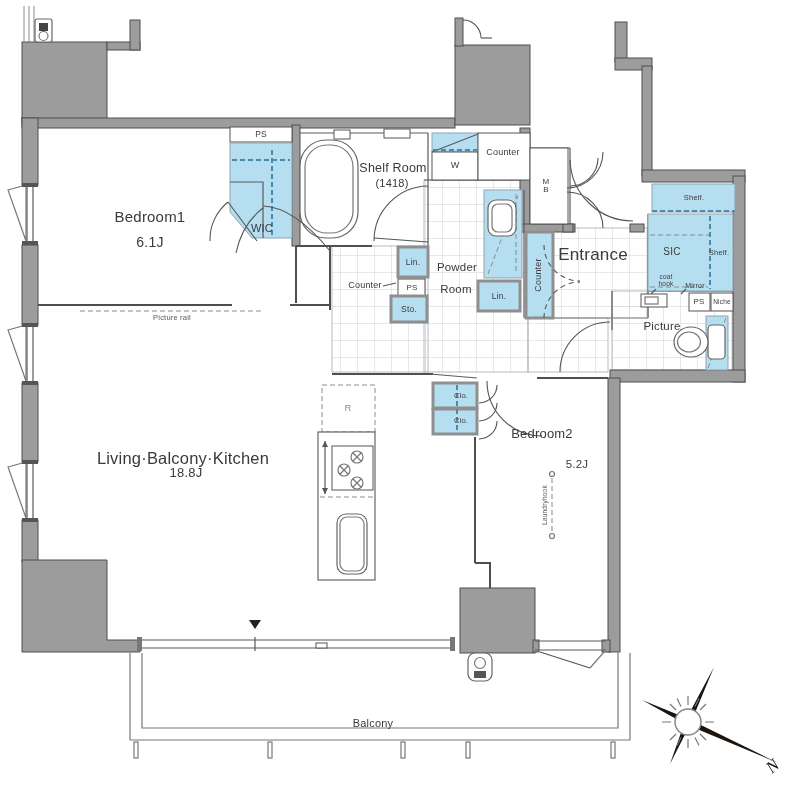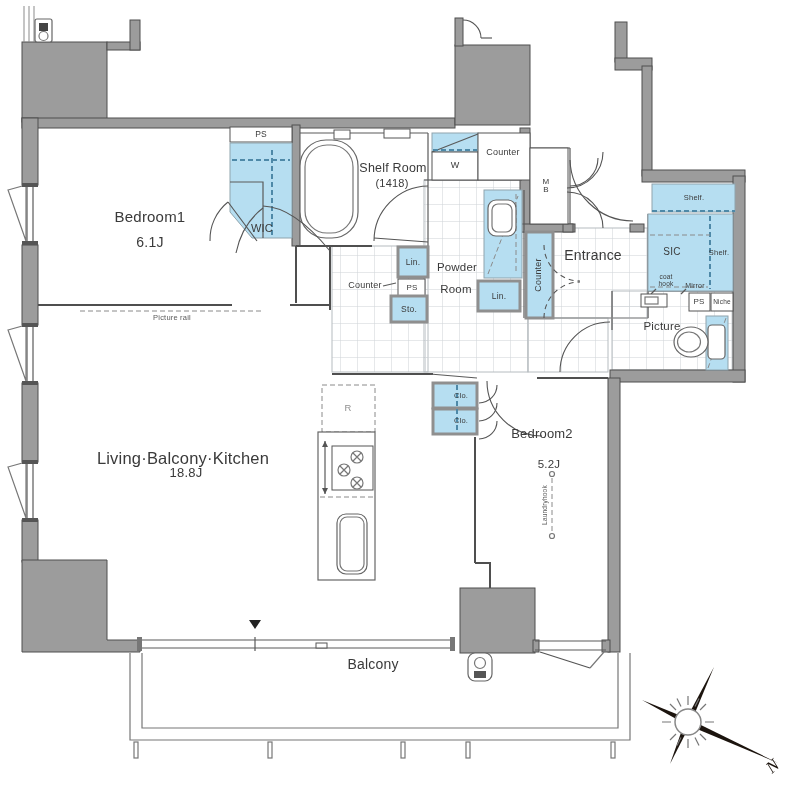--- a/index.html
+++ b/index.html
@@ -318,36 +318,36 @@
     <span style="display:block">B</span>
   </div>
   <div class="lbl" style="left:457px;top:267px;font-size:11.5px">Powder</div>
   <div class="lbl" style="left:456px;top:289px;font-size:11.5px">Room</div>
   <div class="lbl" style="left:413px;top:262px;font-size:8.5px">Lin.</div>
   <div class="lbl" style="left:412px;top:288px;font-size:8px">PS</div>
   <div class="lbl" style="left:409px;top:309px;font-size:8.5px">Sto.</div>
   <div class="lbl" style="left:365px;top:286px;font-size:9px">Counter</div>
   <div class="lbl" style="left:499px;top:296px;font-size:8.5px">Lin.</div>
   <div class="lbl vert" style="left:539px;top:275px;font-size:9px">Counter</div>
-  <div class="lbl" style="left:593px;top:255px;font-size:14px">Entrance</div>
+  <div class="lbl" style="left:593px;top:255px;font-size:17px">Entrance</div>
   <div class="lbl" style="left:694px;top:198px;font-size:7.5px">Shelf.</div>
   <div class="lbl" style="left:672px;top:252px;font-size:10px">SIC</div>
   <div class="lbl" style="left:719px;top:253px;font-size:7.5px">Shelf.</div>
   <div class="lbl" style="left:666px;top:281px;font-size:6.5px">
     <span style="display:block">coat</span>
     <span style="display:block">hook</span>
   </div>
   <div class="lbl" style="left:695px;top:286px;font-size:7px">Mirror</div>
   <div class="lbl" style="left:699px;top:302px;font-size:8px">PS</div>
   <div class="lbl" style="left:722px;top:302px;font-size:6.5px">Niche</div>
   <div class="lbl" style="left:662px;top:326px;font-size:11.5px">Picture</div>
   <div class="lbl" style="left:183px;top:459px;font-size:16.5px">Living·Balcony·Kitchen</div>
   <div class="lbl" style="left:186px;top:473px;font-size:13px">18.8J</div>
   <div class="lbl soft" style="left:172px;top:318px;font-size:7.5px">Picture rail</div>
   <div class="lbl muted" style="left:348px;top:408px;font-size:9.5px">R</div>
   <div class="lbl" style="left:461px;top:396px;font-size:7.5px">Clo.</div>
   <div class="lbl" style="left:461px;top:421px;font-size:7.5px">Clo.</div>
   <div class="lbl" style="left:542px;top:434px;font-size:13px">Bedroom2</div>
-  <div class="lbl" style="left:549px;top:464px;font-size:11.5px">5.2J</div>
+  <div class="lbl" style="left:577px;top:464px;font-size:11.5px">5.2J</div>
   <div class="lbl vert soft" style="left:545px;top:505px;font-size:6.5px">Laundryhook</div>
-  <div class="lbl" style="left:373px;top:664px;font-size:14px">Balcony</div>
+  <div class="lbl" style="left:373px;top:724px;font-size:11px">Balcony</div>
 </div>
 </div>
 
 </body></html>

